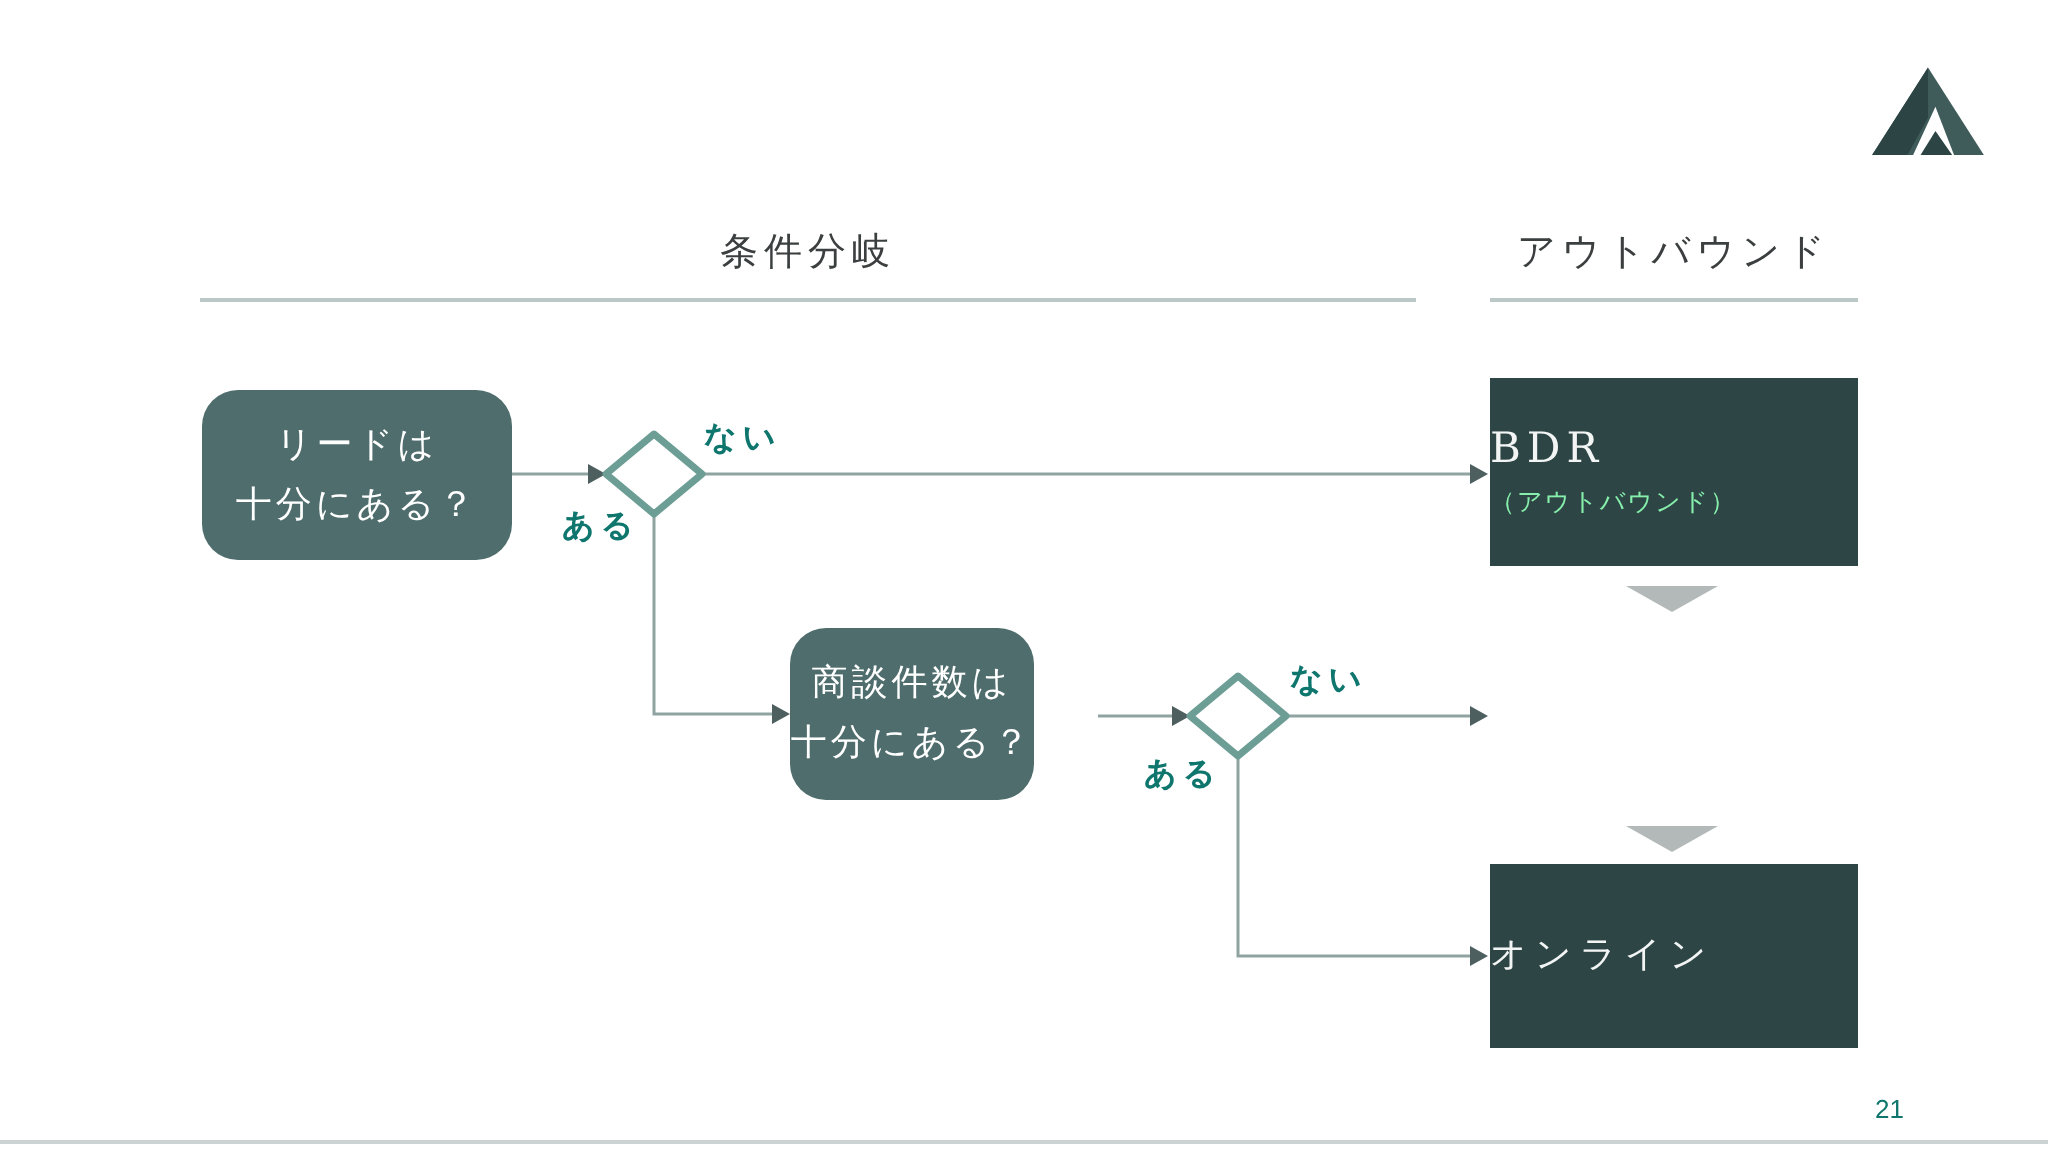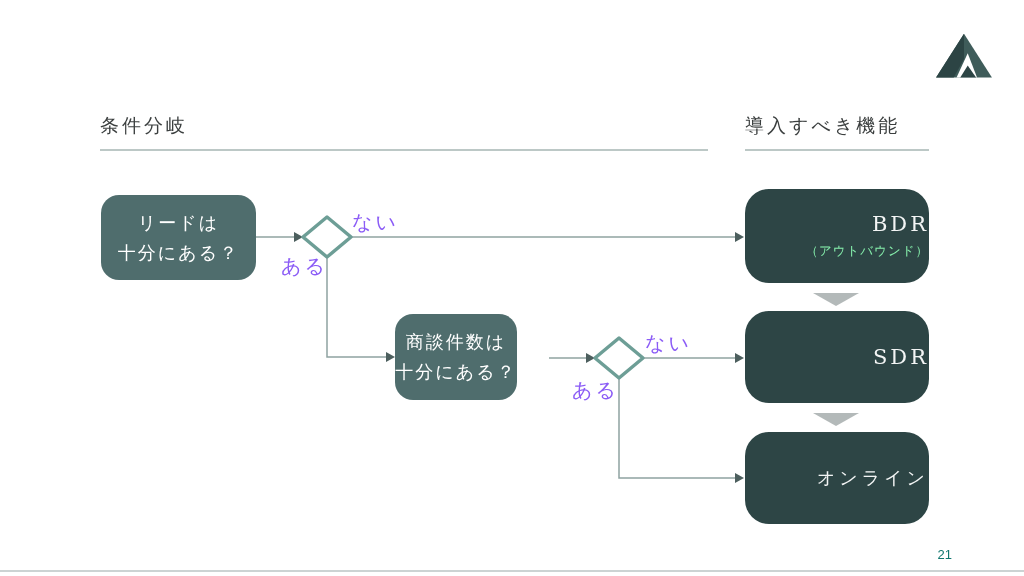--- a/index.html
+++ b/index.html
@@ -11,21 +11,21 @@
   .abs{position:absolute;}
 
   .title{
     left:33px;top:27px;font-size:23px;font-weight:bold;
     color:#2e4749;letter-spacing:2px;
     font-family:"Liberation Sans", sans-serif;
   }
   .logo{left:933px;top:31px;width:62px;height:54px;}
 
   .col-header{
-    font-size:19px;color:#3b3f3f;letter-spacing:3px;
+    font-size:19px;color:#3b3f3f;letter-spacing:3px;text-align:center;
     font-family:"DejaVu Serif", serif;
   }
   .col-header.cond{left:100px;top:113px;width:608px;}
   .col-header.feat{left:745px;top:113px;width:184px;}
   .divider{height:2px;background:#bcc8c6;}
   .divider.cond{left:100px;top:149px;width:608px;}
   .divider.feat{left:745px;top:149px;width:184px;}
 
   .connector-layer{left:0;top:0;width:1024px;height:576px;}
 
@@ -33,33 +33,34 @@
     background:#4f6d6d;border-radius:18px;color:#ffffff;
     display:flex;flex-direction:column;align-items:center;justify-content:center;
     font-family:"DejaVu Serif", serif;font-size:18px;letter-spacing:2px;
     line-height:30px;text-align:center;
   }
   .qbox.q1{left:101px;top:195px;width:155px;height:85px;}
   .qbox.q2{left:395px;top:314px;width:122px;height:86px;}
 
   .rbox{
     background:#2d4545;color:#f3f5f5;
-    display:flex;flex-direction:column;align-items:flex-end;justify-content:center;
-    font-family:"DejaVu Serif", serif;text-align:center;border-radius:24px;
+    display:flex;flex-direction:column;align-items:flex-start;justify-content:center;
+    font-family:"DejaVu Serif", serif;text-align:center;
   }
   .rbox.bdr{left:745px;top:189px;width:184px;height:94px;}
   .rbox.sdr{left:745px;top:311px;width:184px;height:92px;}
   .rbox.online{left:745px;top:432px;width:184px;height:92px;}
   .rbox .main{font-size:21px;letter-spacing:3px;}
   .rbox .sub{font-size:12.5px;letter-spacing:1px;margin-top:7px;color:#86efac;}
   .rbox .line{font-size:18px;letter-spacing:4px;line-height:32px;}
 
   .branch-label{
-    font-size:20px;color:#8b5cf6;letter-spacing:3px;
+    font-size:16px;color:#0f766e;letter-spacing:3px;
     font-family:"DejaVu Serif", serif;
+    font-weight:bold;
   }
   .lbl-no1{left:352px;top:209px;}
   .lbl-yes1{left:281px;top:253px;}
   .lbl-no2{left:645px;top:330px;}
   .lbl-yes2{left:572px;top:377px;}
 
   .page-number{
     left:880px;top:547px;width:72px;text-align:right;
     font-size:13px;color:#0f766e;
   }
@@ -73,21 +74,21 @@
 
   <svg class="abs logo" viewBox="0 0 66 58">
     <polygon points="33,3 63,50 3,50" fill="#3f5c5a"></polygon>
     <polygon points="33,3 3,50 22,50 33,30" fill="#2c4444"></polygon>
     <polygon points="25,50 37,24 47,50" fill="#ffffff"></polygon>
     <polygon points="37,37 46,50 29,50" fill="#2c4444"></polygon>
   </svg>
 
   <div class="abs col-header cond">条件分岐</div>
   <div class="abs divider cond"></div>
-  <div class="abs col-header feat">導入すべき機能</div>
+  <div class="abs col-header feat">アウトバウンド</div>
   <div class="abs divider feat"></div>
 
   <svg class="abs connector-layer" viewBox="0 0 1024 576">
 
     <line x1="256" y1="237" x2="295" y2="237" stroke="#8fa3a1" stroke-width="1.5"></line>
     <polygon points="294,232 303,237 294,242" fill="#4d5f5e"></polygon>
 
     <line x1="351" y1="237" x2="736" y2="237" stroke="#8fa3a1" stroke-width="1.5"></line>
     <polygon points="735,232 744,237 735,242" fill="#4d5f5e"></polygon>
 
@@ -122,23 +123,20 @@
 
   <div class="abs branch-label lbl-no1">ない</div>
   <div class="abs branch-label lbl-yes1">ある</div>
   <div class="abs branch-label lbl-no2">ない</div>
   <div class="abs branch-label lbl-yes2">ある</div>
 
   <div class="abs rbox bdr">
     <span class="main">BDR</span>
     <span class="sub">（アウトバウンド）</span>
   </div>
-  <div class="abs rbox sdr">
-    <span class="main">SDR</span>
-  </div>
   <div class="abs rbox online">
     <span class="line">オンライン</span>
   </div>
 
   <div class="abs page-number">21</div>
   <div class="abs bottom-rule"></div>
 
 </div>
 
 </body></html>

